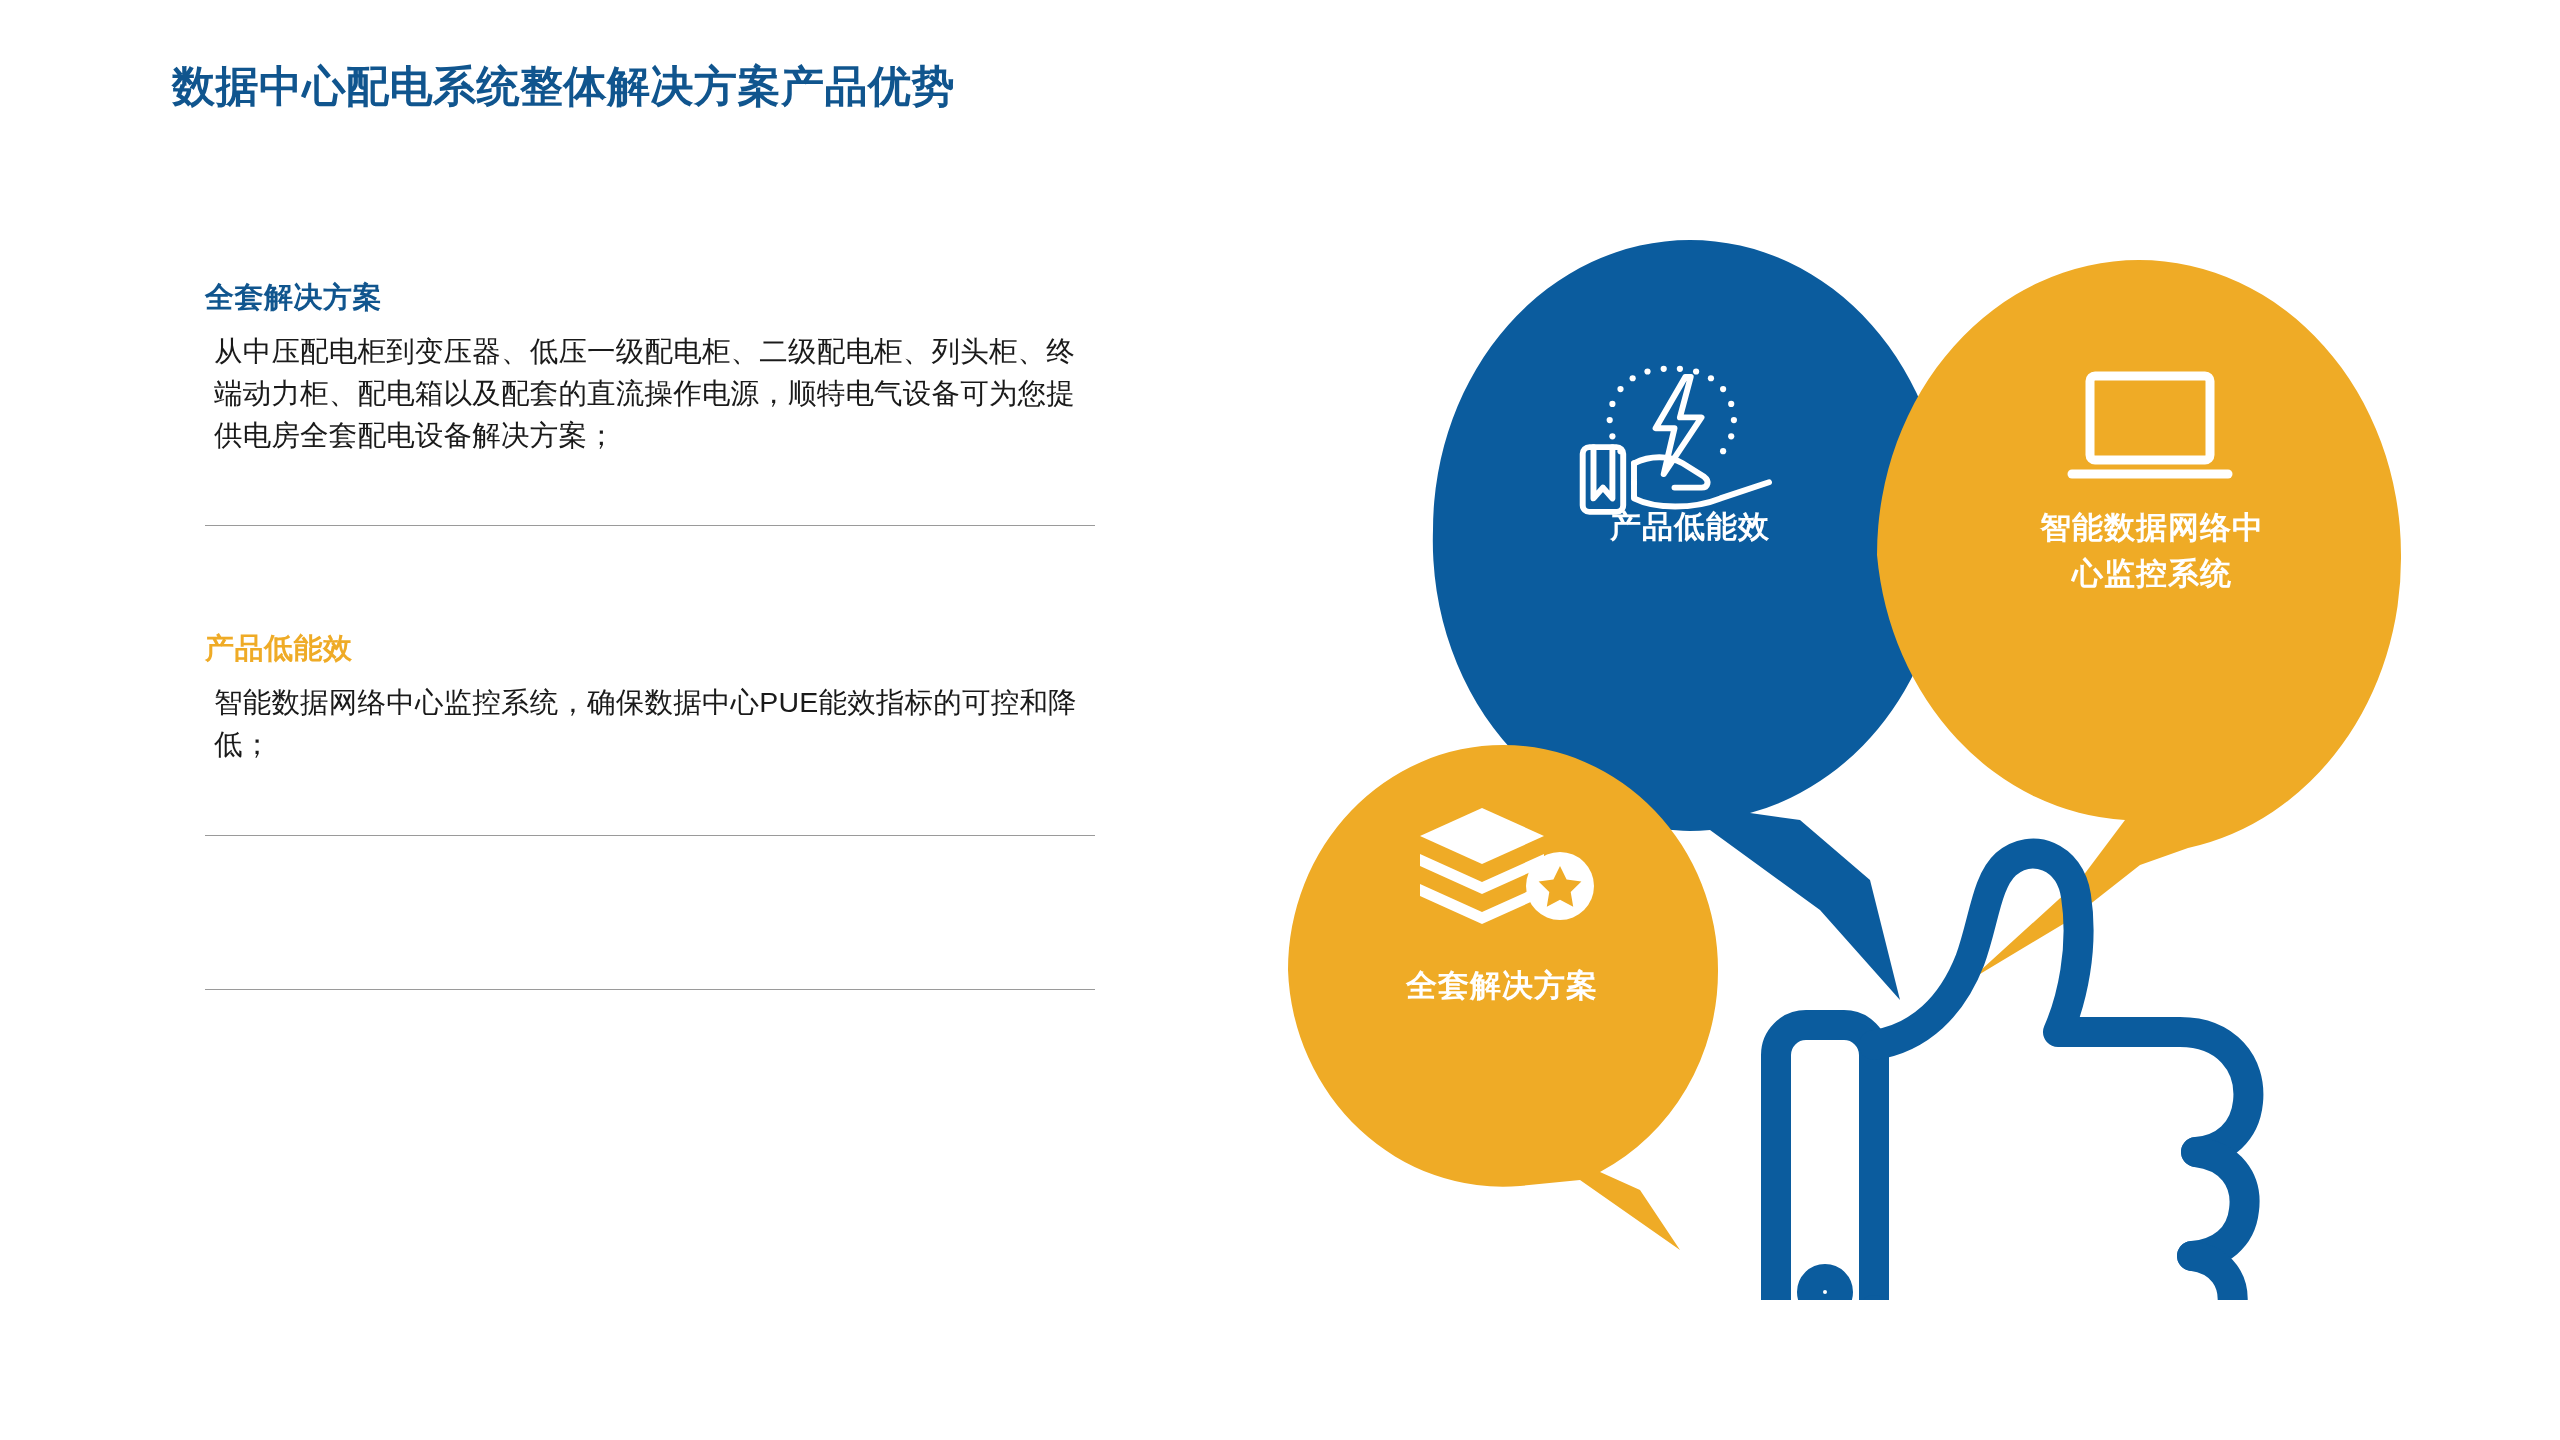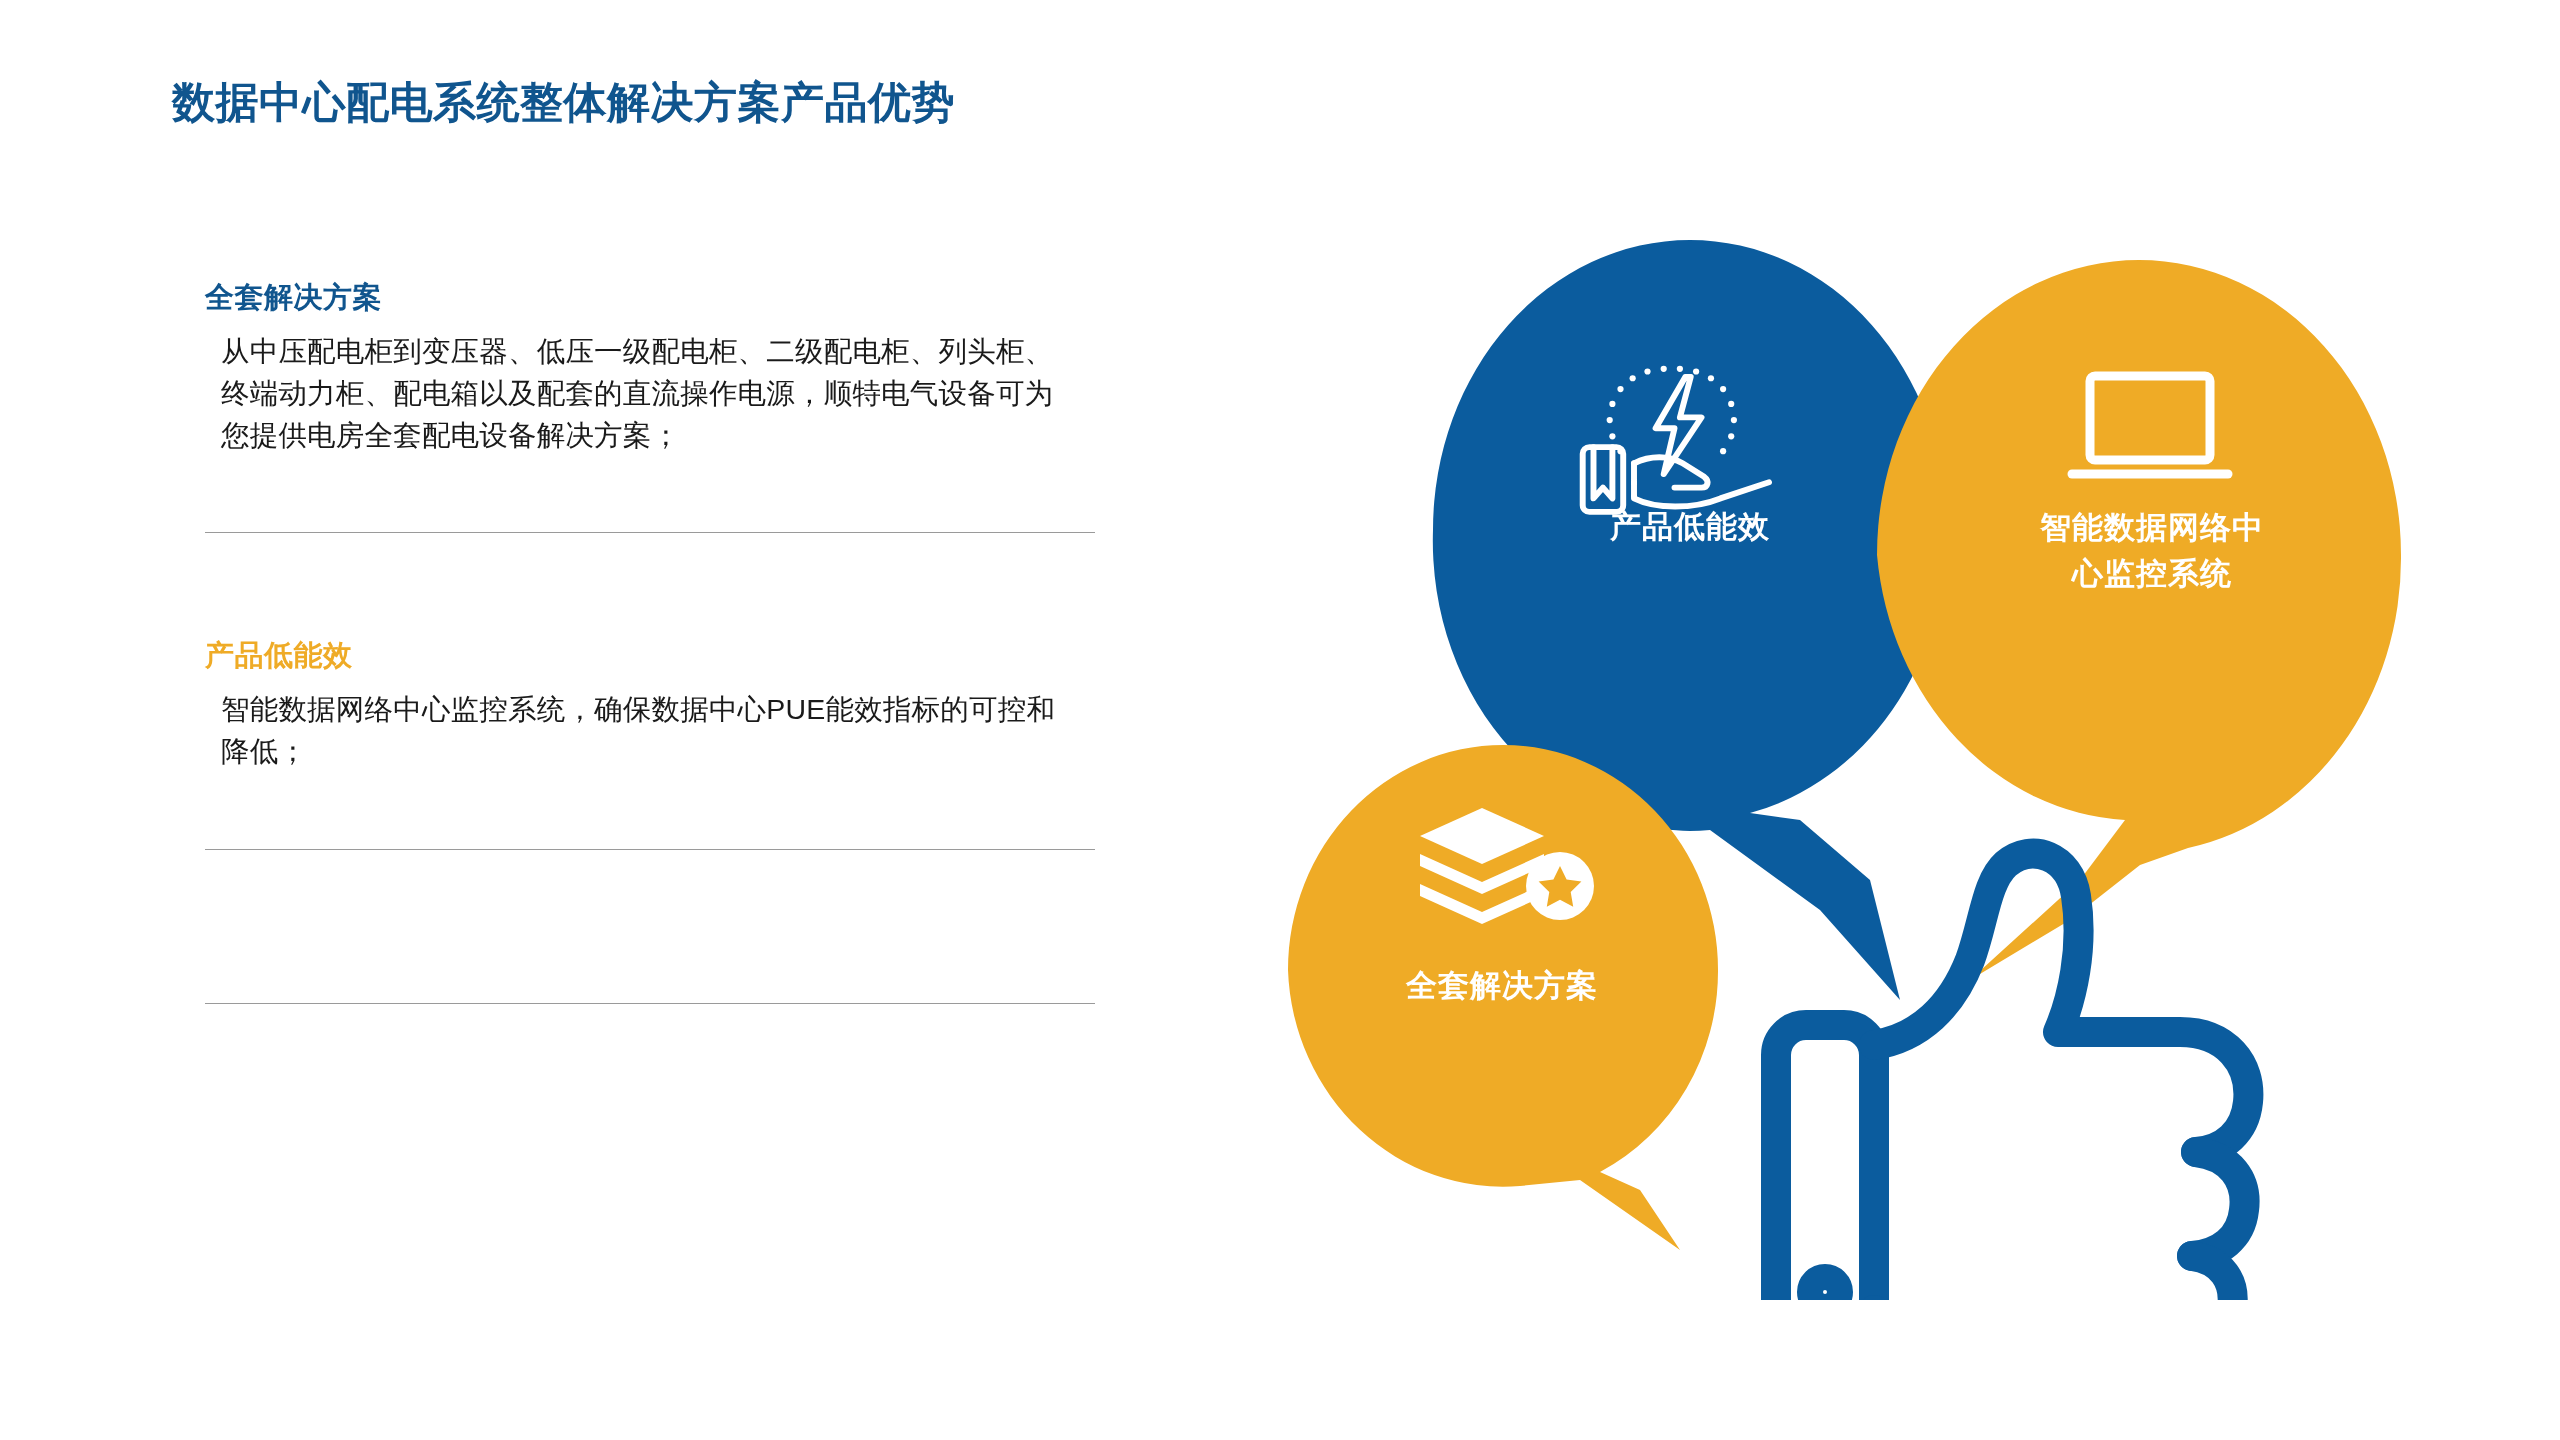--- a/index.html
+++ b/index.html
@@ -19,21 +19,21 @@
   #slide {
     position: absolute;
     inset: 0;
     background: #ffffff;
   }
 
   
   #page-title {
     position: absolute;
     left: 172px;
-    top: 74px;
+    top: 58px;
     font-size: 43px;
     font-weight: bold;
     color: #10558E;
     letter-spacing: 0.5px;
     white-space: nowrap;
   }
 
   
   #left-col {
     position: absolute;
@@ -50,21 +50,21 @@
     line-height: 1.2;
     margin: 0 0 16px 0;
     letter-spacing: 0.5px;
   }
   .section-heading.blue  { color: #10558E; }
   .section-heading.orange{ color: #EFAB26; }
   .section-body {
     font-size: 28.5px;
     line-height: 1.47;
     color: #1a1a1a;
-    margin: 16px;
+    margin: 9px;
     letter-spacing: 0.2px;
   }
   .divider {
     width: 890px;
     height: 1px;
     background: #9a9a9a;
     border: 0;
     margin: 0;
   }
   

